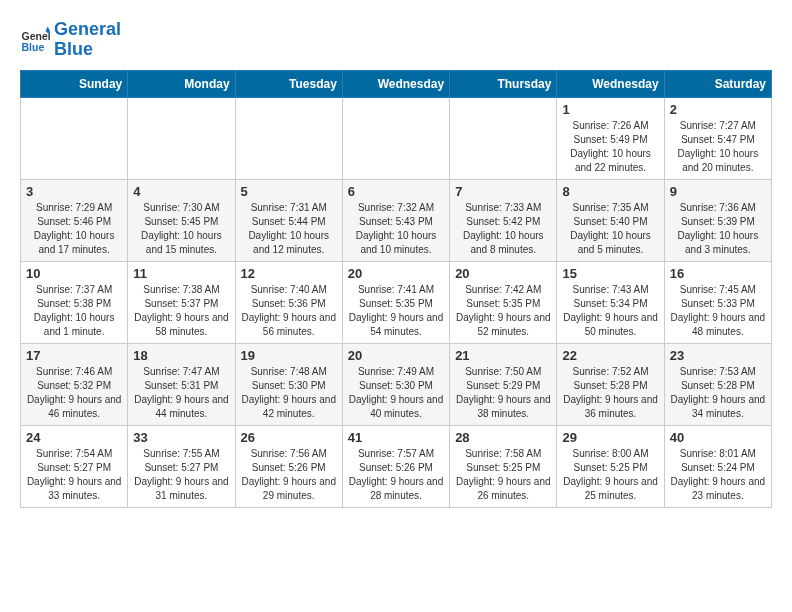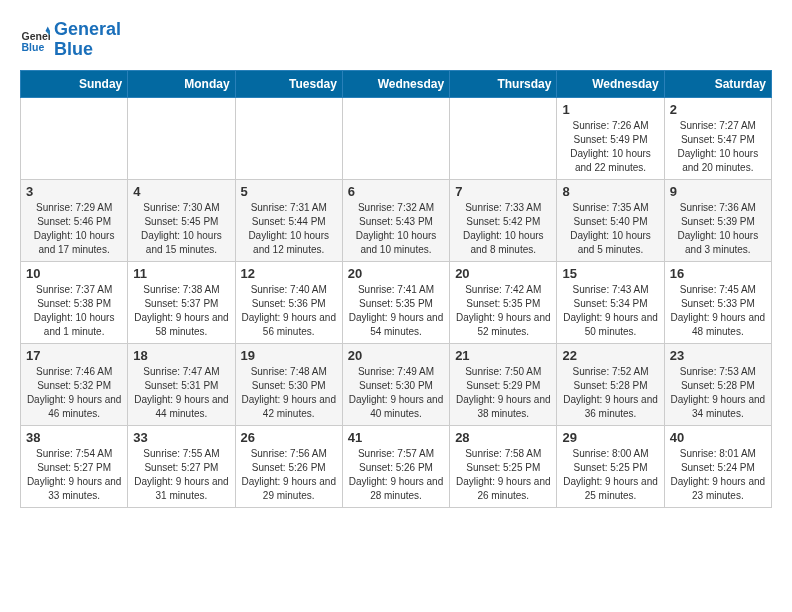--- a/index.html
+++ b/index.html
@@ -292,21 +292,21 @@
         <td>
           <span class="day-num">23</span>
           <div class="day-info">Sunrise: 7:53 AM
 Sunset: 5:28 PM
 Daylight: 9 hours
 and 34 minutes.</div>
         </td>
       </tr>
       <tr>
         <td>
-          <span class="day-num">38</span>
+          <span class="day-num">24</span>
           <div class="day-info">Sunrise: 7:54 AM
 Sunset: 5:27 PM
 Daylight: 9 hours
 and 33 minutes.</div>
         </td>
         <td>
           <span class="day-num">33</span>
           <div class="day-info">Sunrise: 7:55 AM
 Sunset: 5:27 PM
 Daylight: 9 hours

